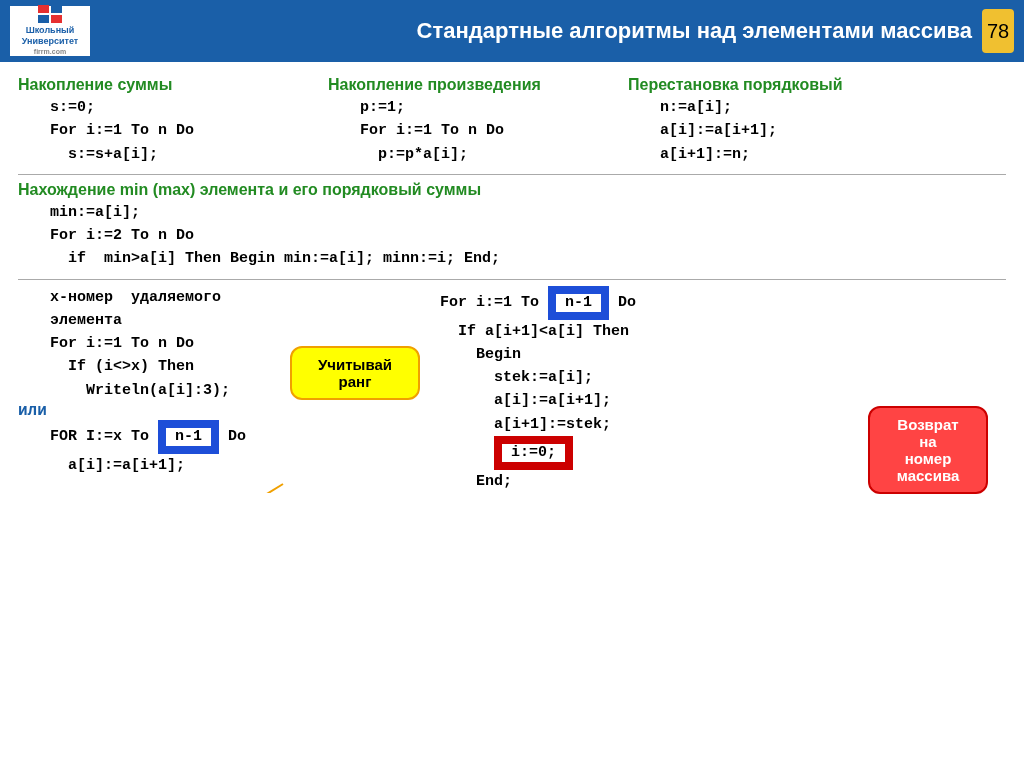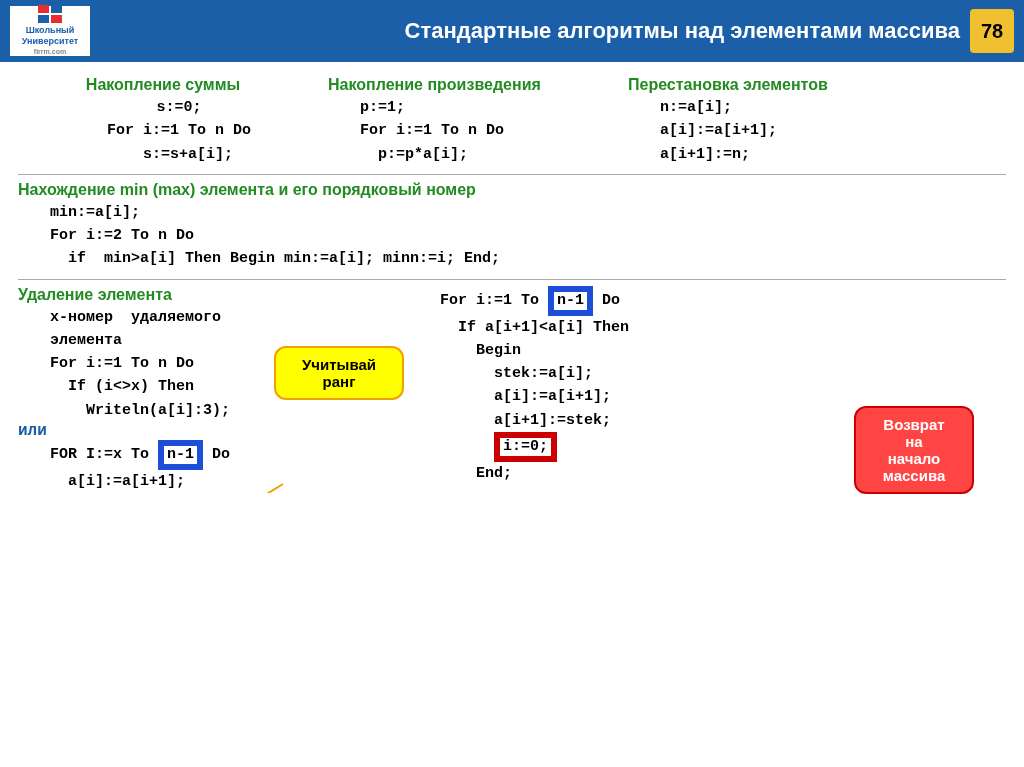--- a/index.html
+++ b/index.html
@@ -47,22 +47,22 @@
       color: #fff;
       font-size: 22px;
       font-weight: bold;
       flex: 1;
       text-align: right;
     }
     #page-num {
       background: #f0c030;
       color: #000;
       font-size: 20px;
-      font-weight: bold;
-      width: 44px;
+      font-weight: normal;
+      width: 32px;
       height: 44px;
       display: flex;
       align-items: center;
       justify-content: center;
       border-radius: 4px;
       margin-left: 10px;
       flex-shrink: 0;
     }
 
     
@@ -70,21 +70,21 @@
       padding: 14px 18px 10px 18px;
       position: relative;
     }
 
     
     #top-row {
       display: flex;
       gap: 0;
       margin-bottom: 8px;
     }
-    .col1 { flex: 0 0 290px; text-align: center; }
+    .col1 { flex: 0 0 290px; }
     .col2 { flex: 0 0 300px; padding-left: 20px; }
     .col3 { flex: 1; padding-left: 20px; }
 
     .section-title {
       color: #228B22;
       font-size: 16px;
       font-weight: bold;
       margin-bottom: 2px;
     }
     .code-block {
@@ -125,43 +125,43 @@
       border-radius: 12px;
       padding: 8px 10px;
       font-size: 15px;
       font-weight: bold;
       color: #000;
       text-align: center;
       position: absolute;
       z-index: 10;
     }
     .callout-left {
-      left: 256px;
+      left: 272px;
       top: 60px;
       width: 130px;
     }
     .callout-right {
-      right: 32px;
+      right: 18px;
       top: 120px;
       width: 120px;
       background: #ff4444;
       color: #fff;
       border-color: #cc0000;
     }
 
     
     .arrow-svg {
       position: absolute;
       pointer-events: none;
       z-index: 5;
     }
 
     span.box {
-      border: 6px solid #1d4ed8;
-      padding: 0 3px;
+      border: 8px solid #1d4ed8;
+      padding: 0 9px;
       display: inline-block;
       line-height: 1.2;
     }
 
     .ili-text {
       color: #1a5fa8;
       font-size: 16px;
       font-weight: bold;
       font-family: 'Courier New', Courier, monospace;
     }
@@ -208,42 +208,41 @@
     </div>
 
     <div class="col2">
       <div class="section-title">Накопление произведения</div>
       <div class="code-block">p:=1;
 For i:=1 To n Do
   p:=p*a[i];</div>
     </div>
 
     <div class="col3">
-      <div class="section-title">Перестановка элементов</div>
+      <div class="section-title">Перестановка порядковый</div>
       <div class="code-block">n:=a[i];
 a[i]:=a[i+1];
 a[i+1]:=n;</div>
     </div>
   </div>
 
   <hr class="divider">
 
   <div id="mid-section">
-    <div class="section-title-orange" style="color:#228B22;font-size:16px;font-weight:bold;">Нахождение  min (max) элемента и его порядковый номер</div>
+    <div class="section-title-orange" style="color:#228B22;font-size:16px;font-weight:bold;">Нахождение  min (max) элемента и его порядковый суммы</div>
     <div class="code-block">min:=a[i];</div>
     <div class="code-block">For i:=2 To n Do</div>
     <div class="code-block">  if  min&gt;a[i] Then Begin min:=a[i]; minn:=i; End;</div>
   </div>
 
   <hr class="divider">
 
   <div id="bottom-row">
 
     <div class="bot-col1">
-      <div class="section-title" style="color:#228B22;">Удаление элемента</div>
       <div class="code-block">x-номер  удаляемого
 элемента
 For i:=1 To n Do
   If (i&lt;&gt;x) Then
     Writeln(a[i]:3);</div>
       <div class="ili-text">или</div>
       <div class="code-block">FOR I:=x To <span class="box">n-1</span> Do
   a[i]:=a[i+1];</div>
     </div>
 
@@ -259,21 +258,21 @@
     </div>
 
     <div class="callout callout-left">
       <div>Учитывай</div>
       <div>ранг</div>
     </div>
 
     <div class="callout callout-right">
       <div>Возврат</div>
       <div>на</div>
-      <div>начало</div>
+      <div>номер</div>
       <div>массива</div>
     </div>
 
     <svg class="arrow-svg" style="left:0;top:0;width:100%;height:100%;">
 
       <defs>
         <marker id="arrowhead" markerWidth="8" markerHeight="6" refX="8" refY="3" orient="auto">
           <polygon points="0 0, 8 3, 0 6" fill="#f0a000"></polygon>
         </marker>
         <marker id="arrowhead-red" markerWidth="8" markerHeight="6" refX="8" refY="3" orient="auto">

